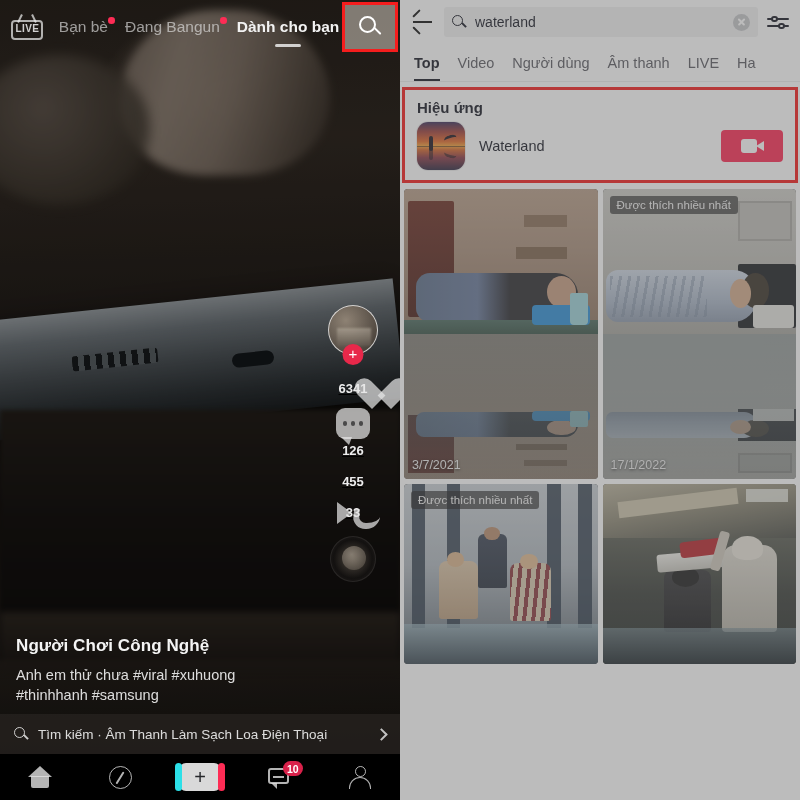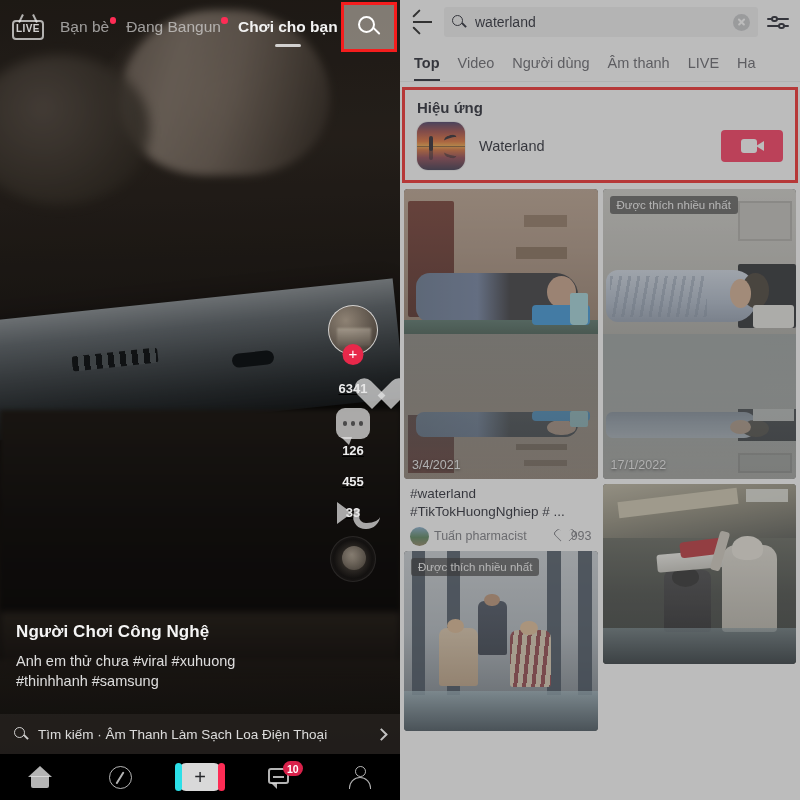--- a/index.html
+++ b/index.html
@@ -176,21 +176,21 @@
     background:radial-gradient(circle at 50% 50%, #575047 0%, #2a2622 38%, #131110 62%, #262220 100%);
     border:1px solid rgba(255,255,255,.08); position:relative; overflow:hidden;
   }
   .disc:after {
     content:""; position:absolute; left:11px; top:9px; width:24px; height:24px;
     border-radius:50%; background:radial-gradient(circle at 40% 35%,#9a9083,#4b443c);
     opacity:.75; filter:blur(.4px);
   }
 
   
-  .caption { position:absolute; left:16px; bottom:108px; width:300px; z-index:6; }
+  .caption { position:absolute; left:16px; bottom:94px; width:300px; z-index:6; }
   .cap-user { font-size:17px; font-weight:700; color:#f4f4f4; margin-bottom:9px; letter-spacing:.1px; }
   .cap-txt { font-size:14.5px; line-height:1.42; color:rgba(238,238,238,.92); }
   .music-bar {
     position:absolute; left:0; bottom:46px; width:400px; height:40px; z-index:6;
     background:rgba(40,36,33,.72);
     display:flex; align-items:center; padding:0 14px; gap:9px;
   }
   .music-bar .mini-mag { position:relative; width:15px; height:15px; flex:none; }
   .music-bar .mini-mag .r {
     position:absolute; left:0; top:0; width:11px; height:11px; border-radius:50%;
@@ -540,21 +540,21 @@
       <div class="feed-tabs">
         <div class="ftab">
           <span>Bạn bè</span>
           <span class="dot"></span>
         </div>
         <div class="ftab">
           <span>Đang Bangun</span>
           <span class="dot"></span>
         </div>
         <div class="ftab active">
-          <span>Chơi cho bạn</span>
+          <span>Dành cho bạn</span>
           <span class="bar"></span>
         </div>
       </div>
       <div class="srch-wrap">
         <div class="srch-hl">
           <div class="mag">
             <div class="ring"></div>
               <div class="stem"></div>
           </div>
         </div>
@@ -714,32 +714,21 @@
             <span class="t1-water">
               <span class="d"></span>
                 <span class="s1"></span>
                 <span class="s2"></span>
               <span class="p"></span>
                 <span class="h"></span>
                 <span class="pl"></span>
                 <span class="cu"></span>
             </span>
             <span class="t1-sheen"></span>
-            <span class="date">3/4/2021</span>
-          </div>
-          <div class="vmeta">
-            <div class="vdesc">#waterland #TikTokHuongNghiep # ...</div>
-            <div class="vauthor">
-              <span class="vav a1"></span>
-              <span class="vname">Tuấn pharmacist</span>
-              <span class="vlike">
-                <span class="vheart"></span>
-                <span class="vcnt">993</span>
-              </span>
-            </div>
+            <span class="date">3/7/2021</span>
           </div>
         </div>
 
         <div class="vcard">
           <div class="thumb short">
             <span class="t3-bg"></span>
             <span class="t3-pillar t3-p1"></span>
               <span class="t3-pillar t3-p2"></span>
             <span class="t3-pillar t3-p3"></span>
               <span class="t3-pillar t3-p4"></span>

